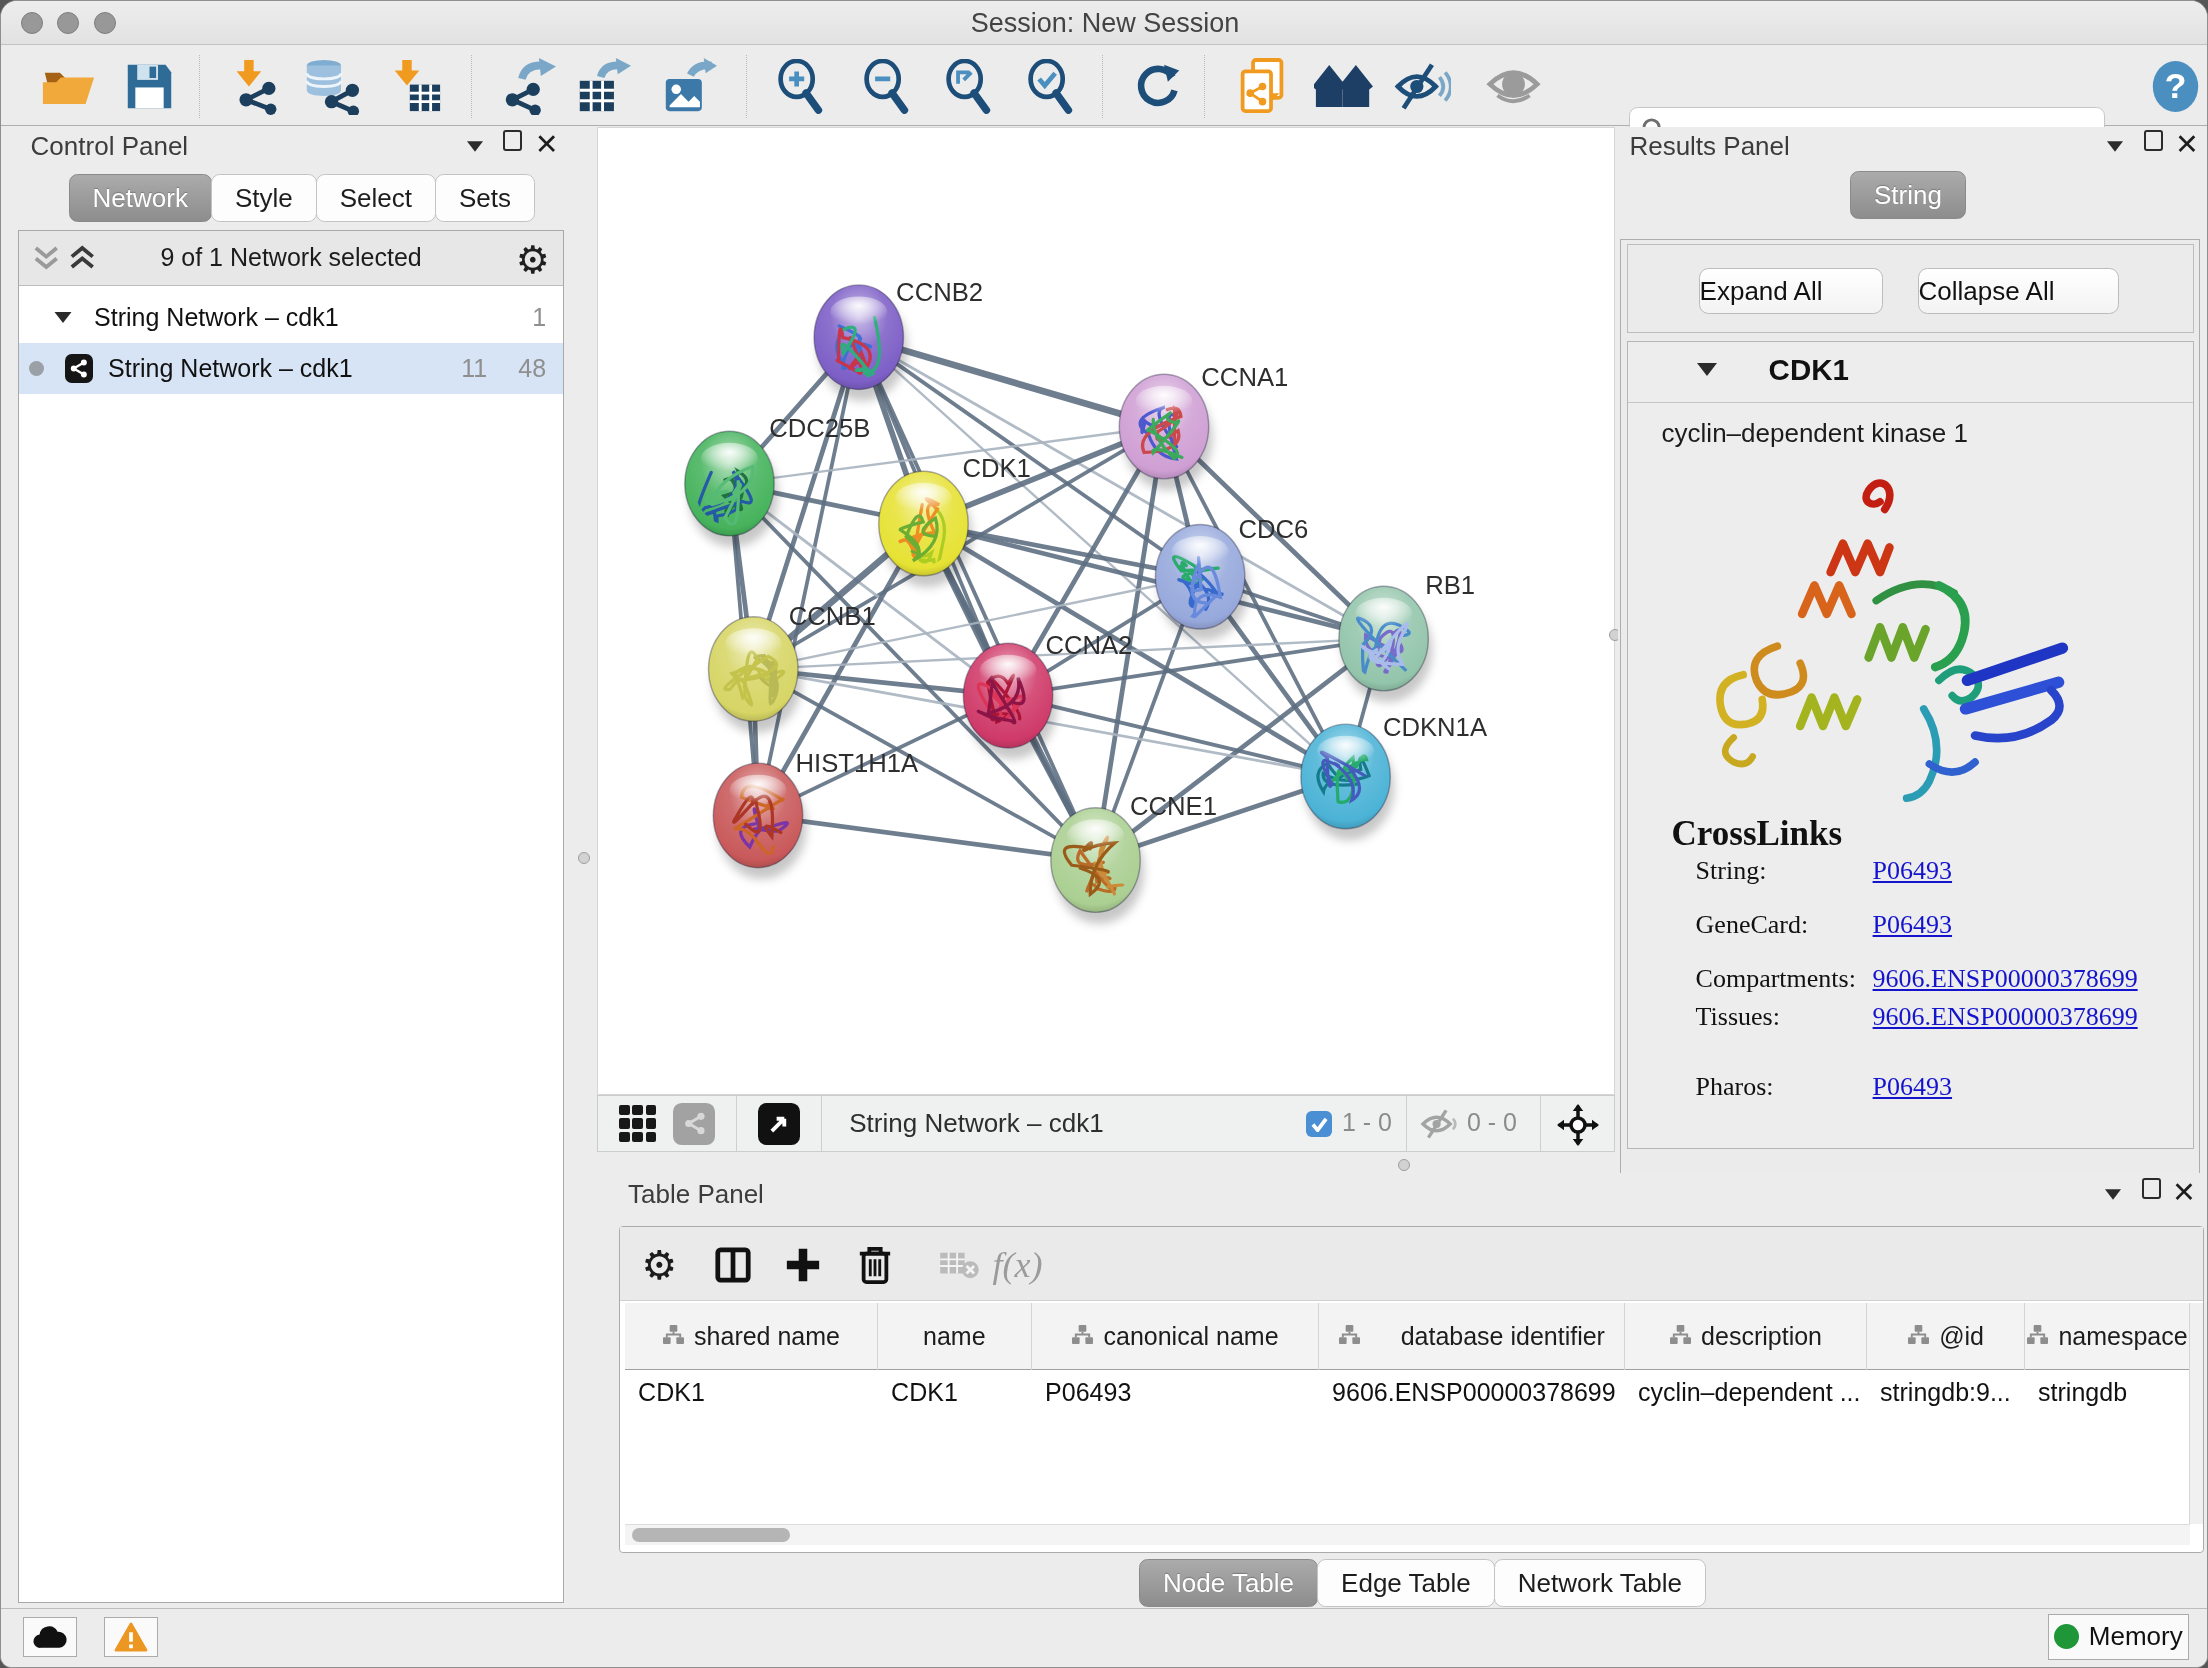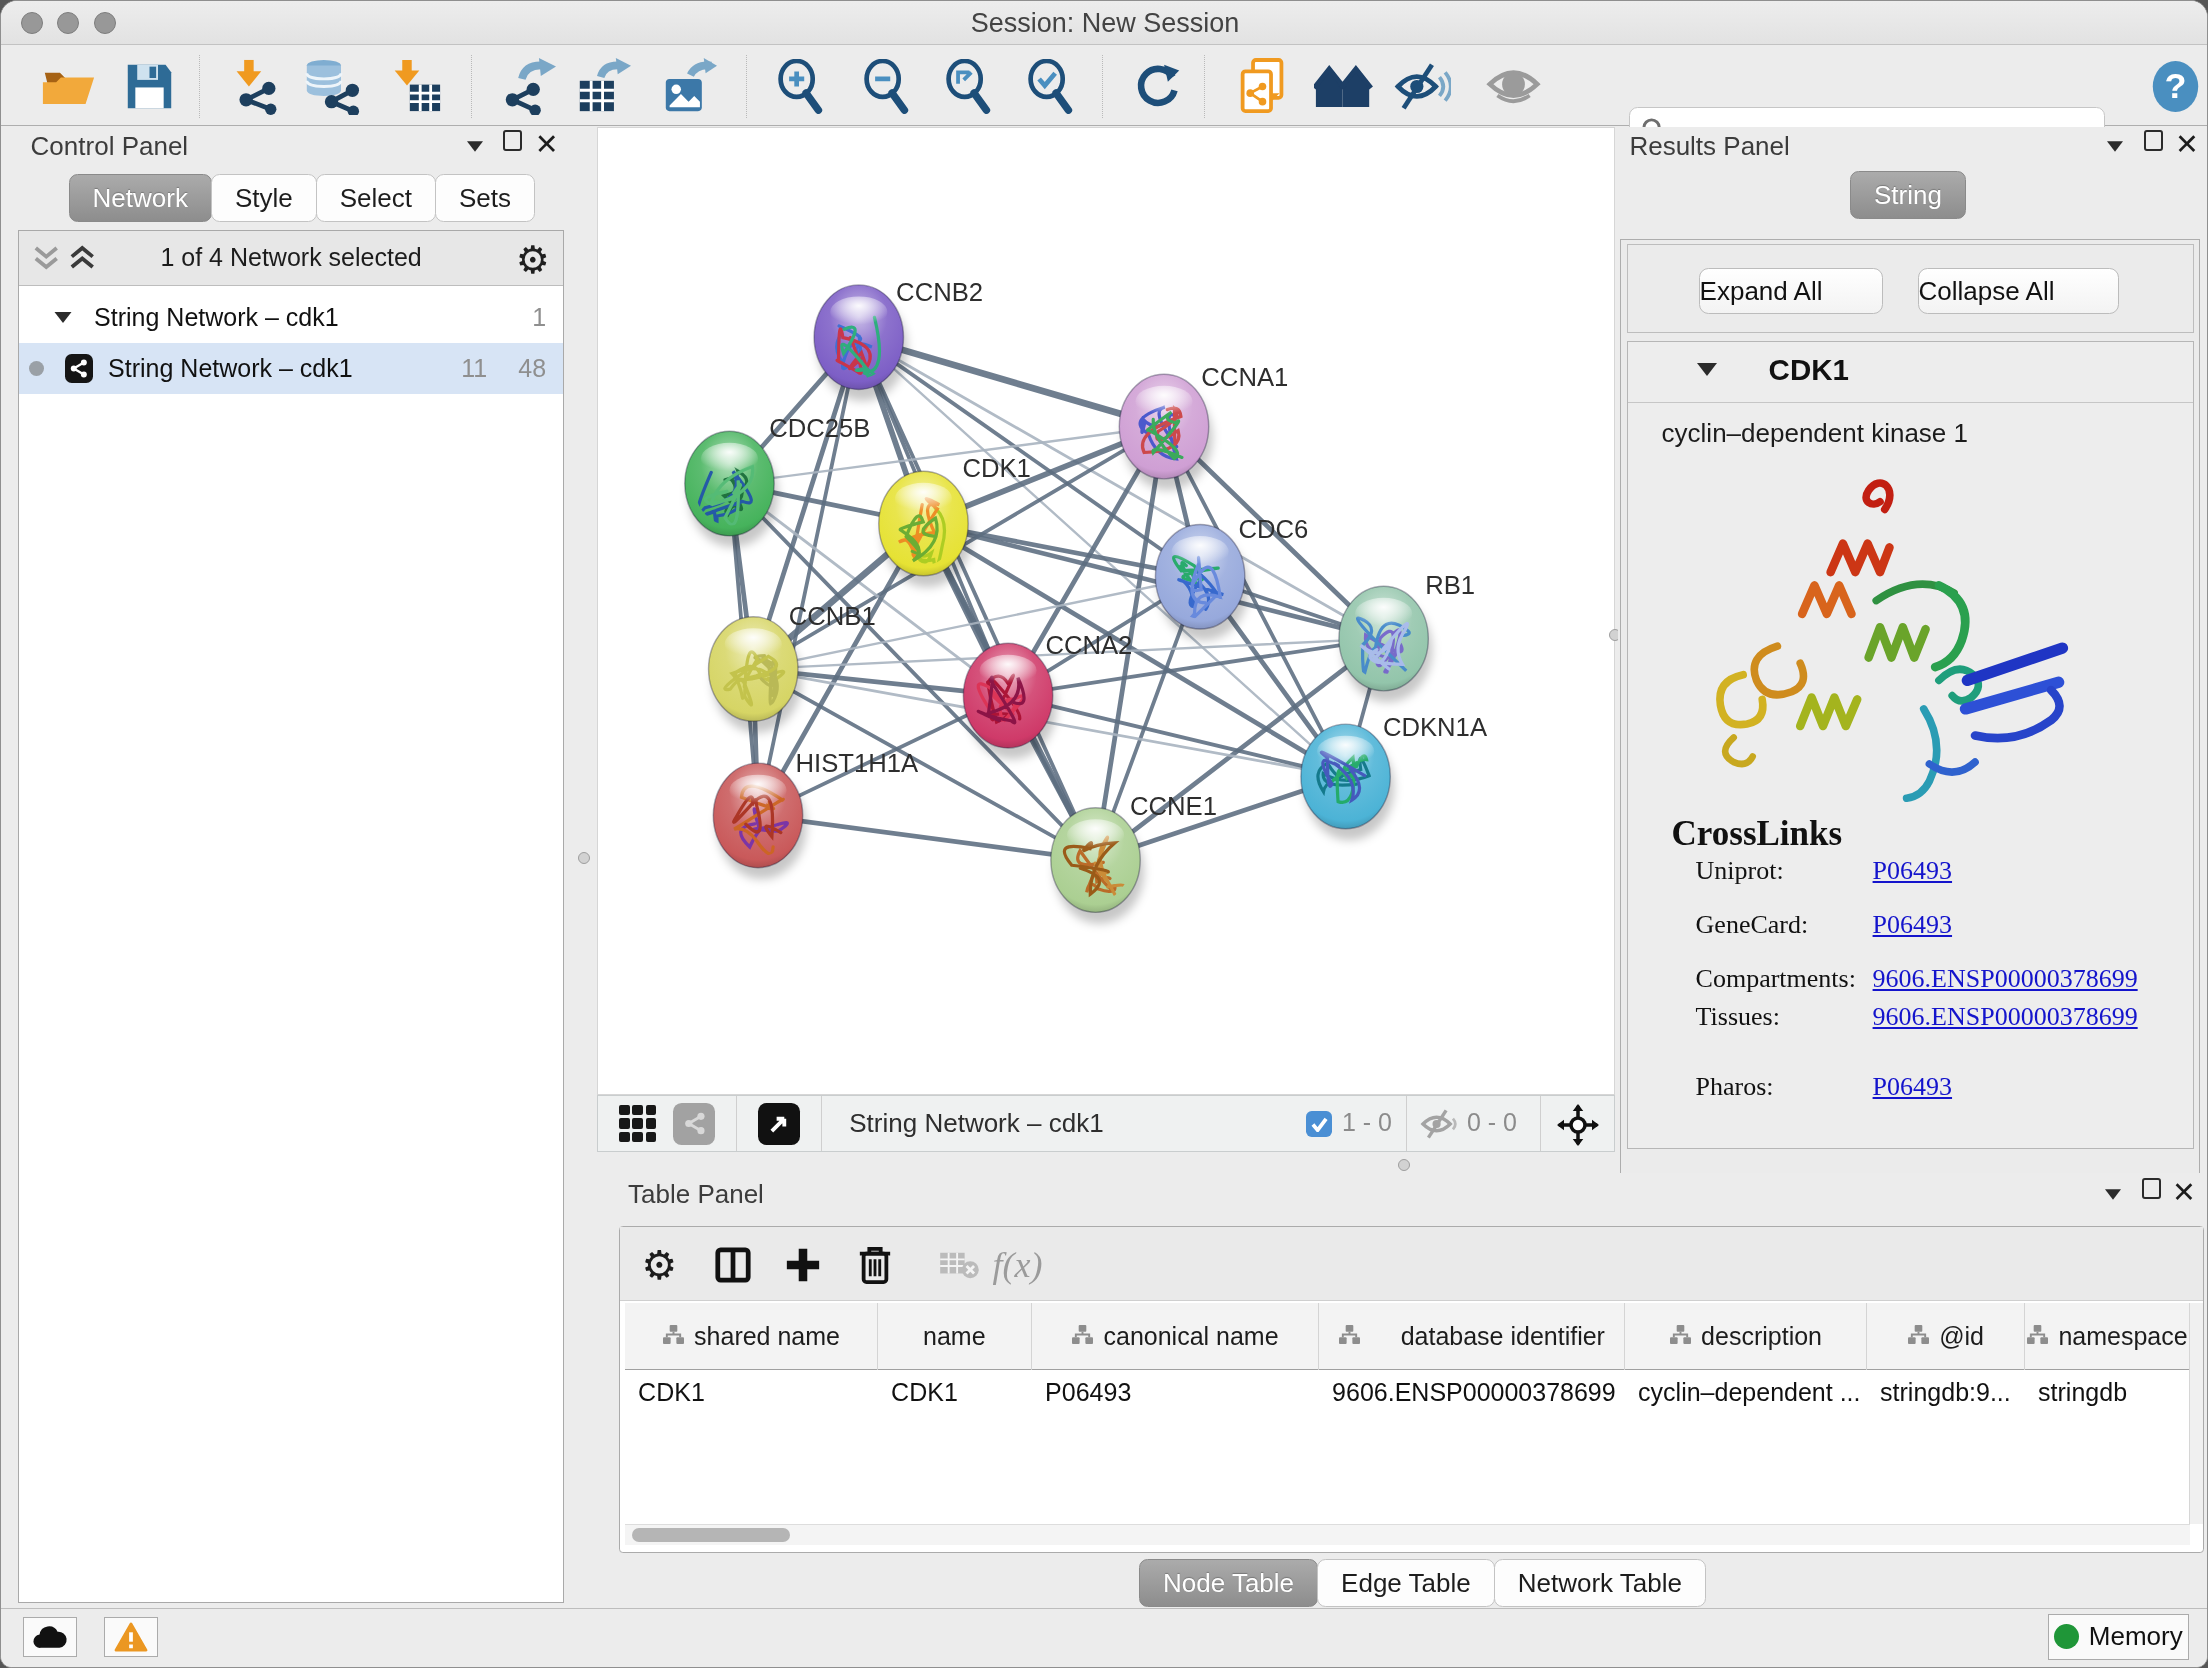--- a/index.html
+++ b/index.html
@@ -293,21 +293,21 @@
       </div>
 
     <div class="listbox">
       <div class="selbar">
         <svg class="abs" style="left:13.3px;top:14.3px" width="28.5" height="27" viewBox="0 0 30 28">
           <path d="M4,3 L15,12 L26,3 M4,14 L15,23 L26,14" stroke="#9a9a9a" stroke-width="4" fill="none"></path>
         </svg>
         <svg class="abs" style="left:49px;top:14.3px" width="28.5" height="27" viewBox="0 0 30 28">
           <path d="M4,12 L15,3 L26,12 M4,23 L15,14 L26,23" stroke="#3a3a3a" stroke-width="4" fill="none"></path>
         </svg>
-        <div class="abs" style="left:0;top:12.4px;width:100%;text-align:center;font-size:25px;color:#1c1c1c">1 of 4 Network selected</div>
+        <div class="abs" style="left:0;top:12.4px;width:100%;text-align:center;font-size:25px;color:#1c1c1c">9 of 1 Network selected</div>
         <div class="abs glyph" style="right:13.3px;top:6.7px;font-size:38px;color:#1f1f1f">⚙</div>
       </div>
 
       <div class="trow" style="top:61px">
         <span class="tri" style="margin-left:34px;transform:scale(.85)"></span>
         <span style="margin-left:21px">String Network – cdk1</span>
         <span class="cnt" style="right:17px">1</span>
       </div>
       <div class="trow" style="top:112px;background:#d7e4f5">
         <span style="margin-left:9.5px;width:15px;height:15px;border-radius:50%;background:#9aa0a6;display:inline-block"></span>
@@ -707,21 +707,21 @@
             <path d="M246,262 Q270,300 252,338 Q244,354 228,356" stroke="#2a9cb4" stroke-width="8" fill="none" stroke-linecap="round" stroke-linejoin="round"></path>
             <path d="M292,232 L392,198" stroke="#1f35c4" stroke-width="12" fill="none" stroke-linecap="round" stroke-linejoin="round"></path>
             <path d="M290,262 L388,234" stroke="#2d50d6" stroke-width="12" fill="none" stroke-linecap="round" stroke-linejoin="round"></path>
             <path d="M380,242 Q398,260 380,274 Q344,300 300,290" stroke="#2744ca" stroke-width="9" fill="none" stroke-linecap="round" stroke-linejoin="round"></path>
             <path d="M252,320 Q278,338 300,318" stroke="#2f62ce" stroke-width="8" fill="none" stroke-linecap="round" stroke-linejoin="round"></path>
           </svg>
 
         <div class="abs serif" style="left:44px;top:472px;font-size:35px;font-weight:bold;color:#111">CrossLinks</div>
         <div id="xlinks">
             <div class="xrow serif" style="top: 514px;">
-              <span style="position: absolute; left: 68px; color: rgb(17, 17, 17);">Uniprot:</span>
+              <span style="position: absolute; left: 68px; color: rgb(17, 17, 17);">String:</span>
               <a href="#" style="position: absolute; left: 245px;">P06493</a>
             </div>
             <div class="xrow serif" style="top: 568px;">
               <span style="position: absolute; left: 68px; color: rgb(17, 17, 17);">GeneCard:</span>
               <a href="#" style="position: absolute; left: 245px;">P06493</a>
             </div>
             <div class="xrow serif" style="top: 622px;">
               <span style="position: absolute; left: 68px; color: rgb(17, 17, 17);">Compartments:</span>
               <a href="#" style="position: absolute; left: 245px;">9606.ENSP00000378699</a>
             </div>

